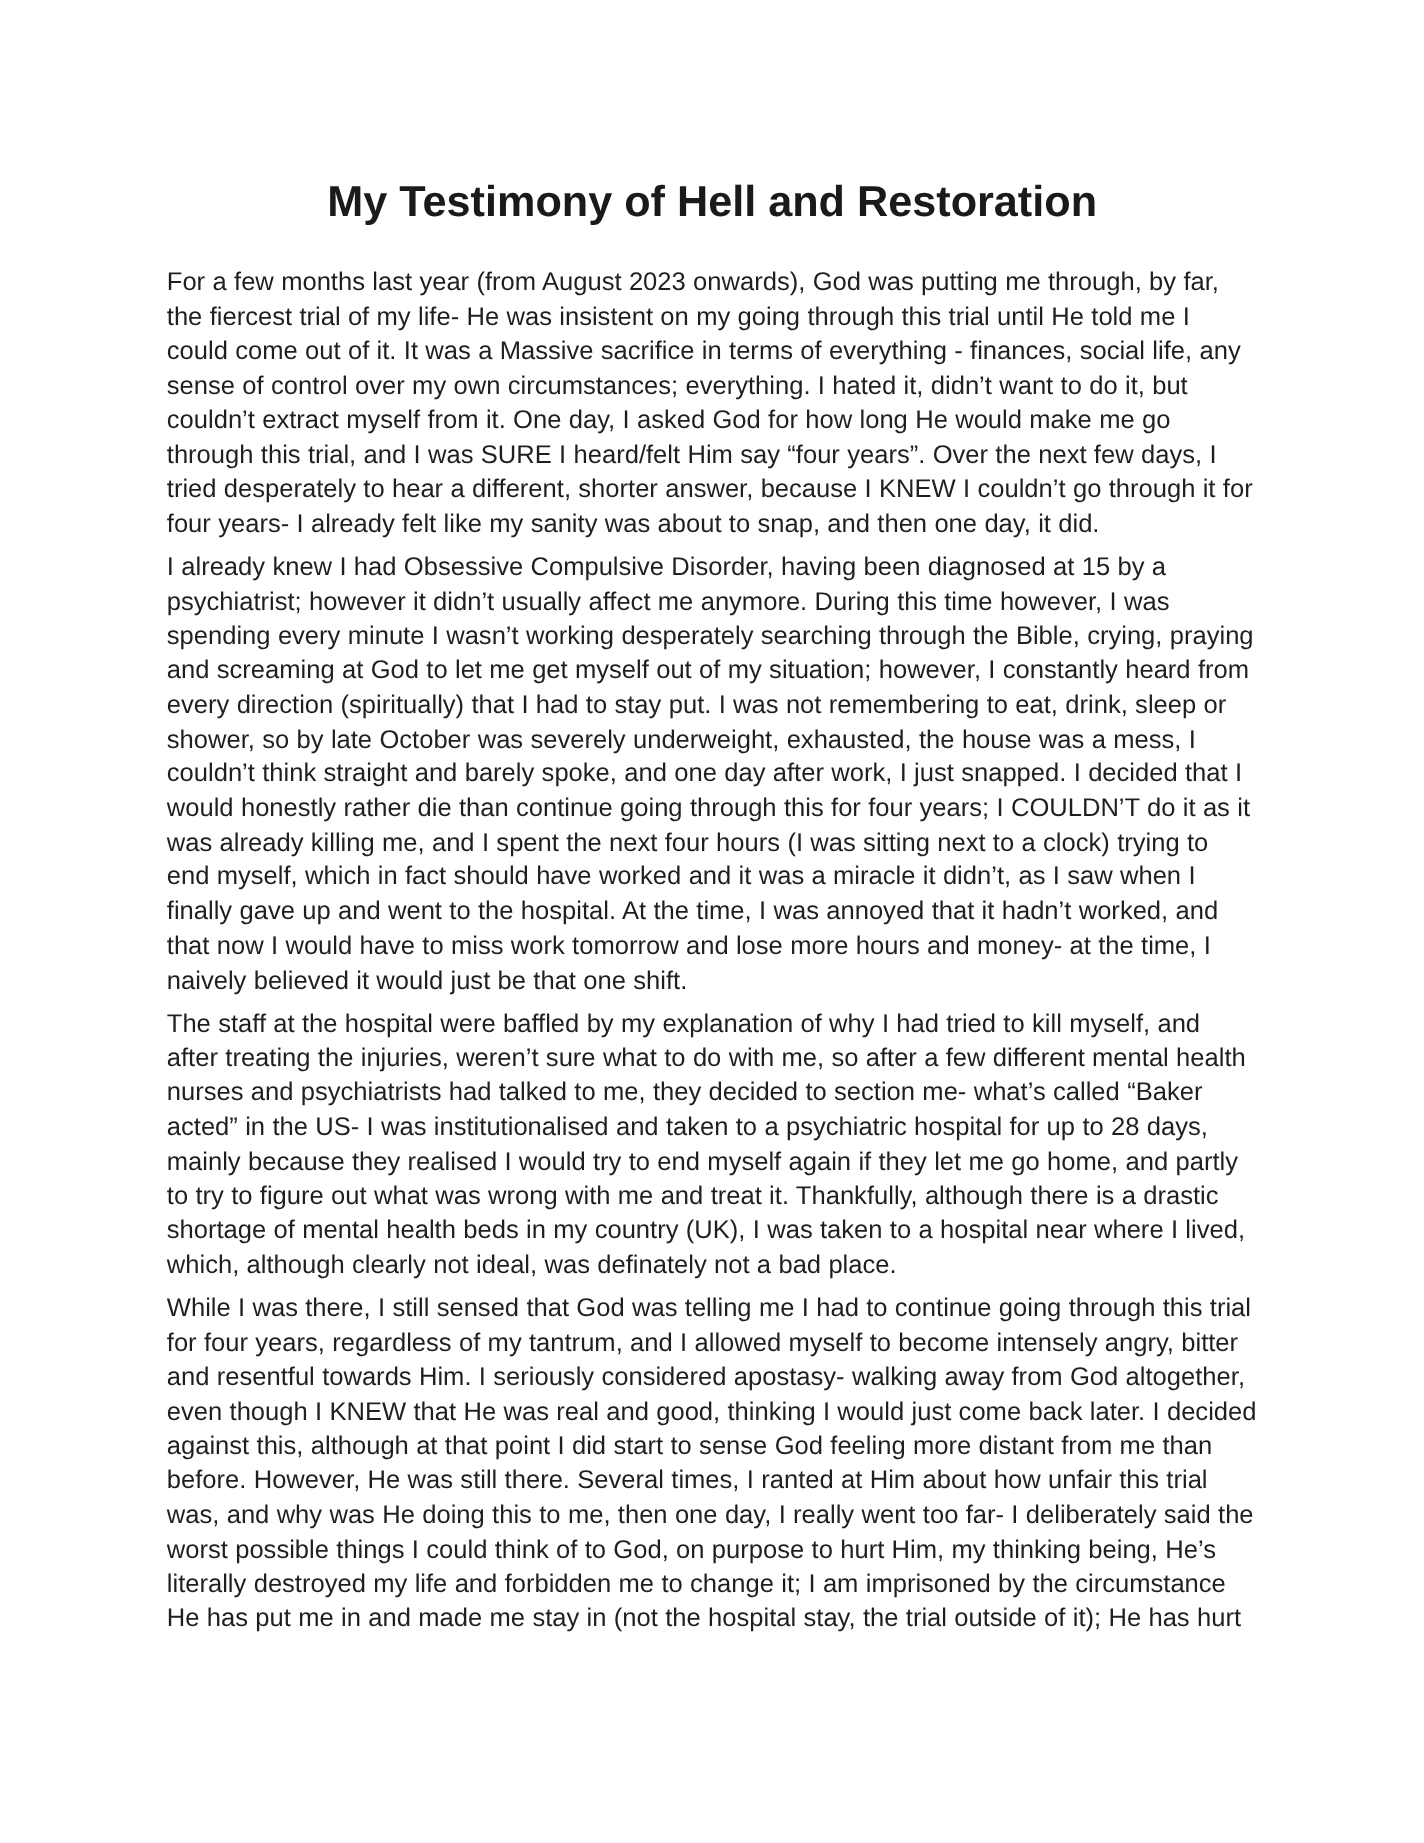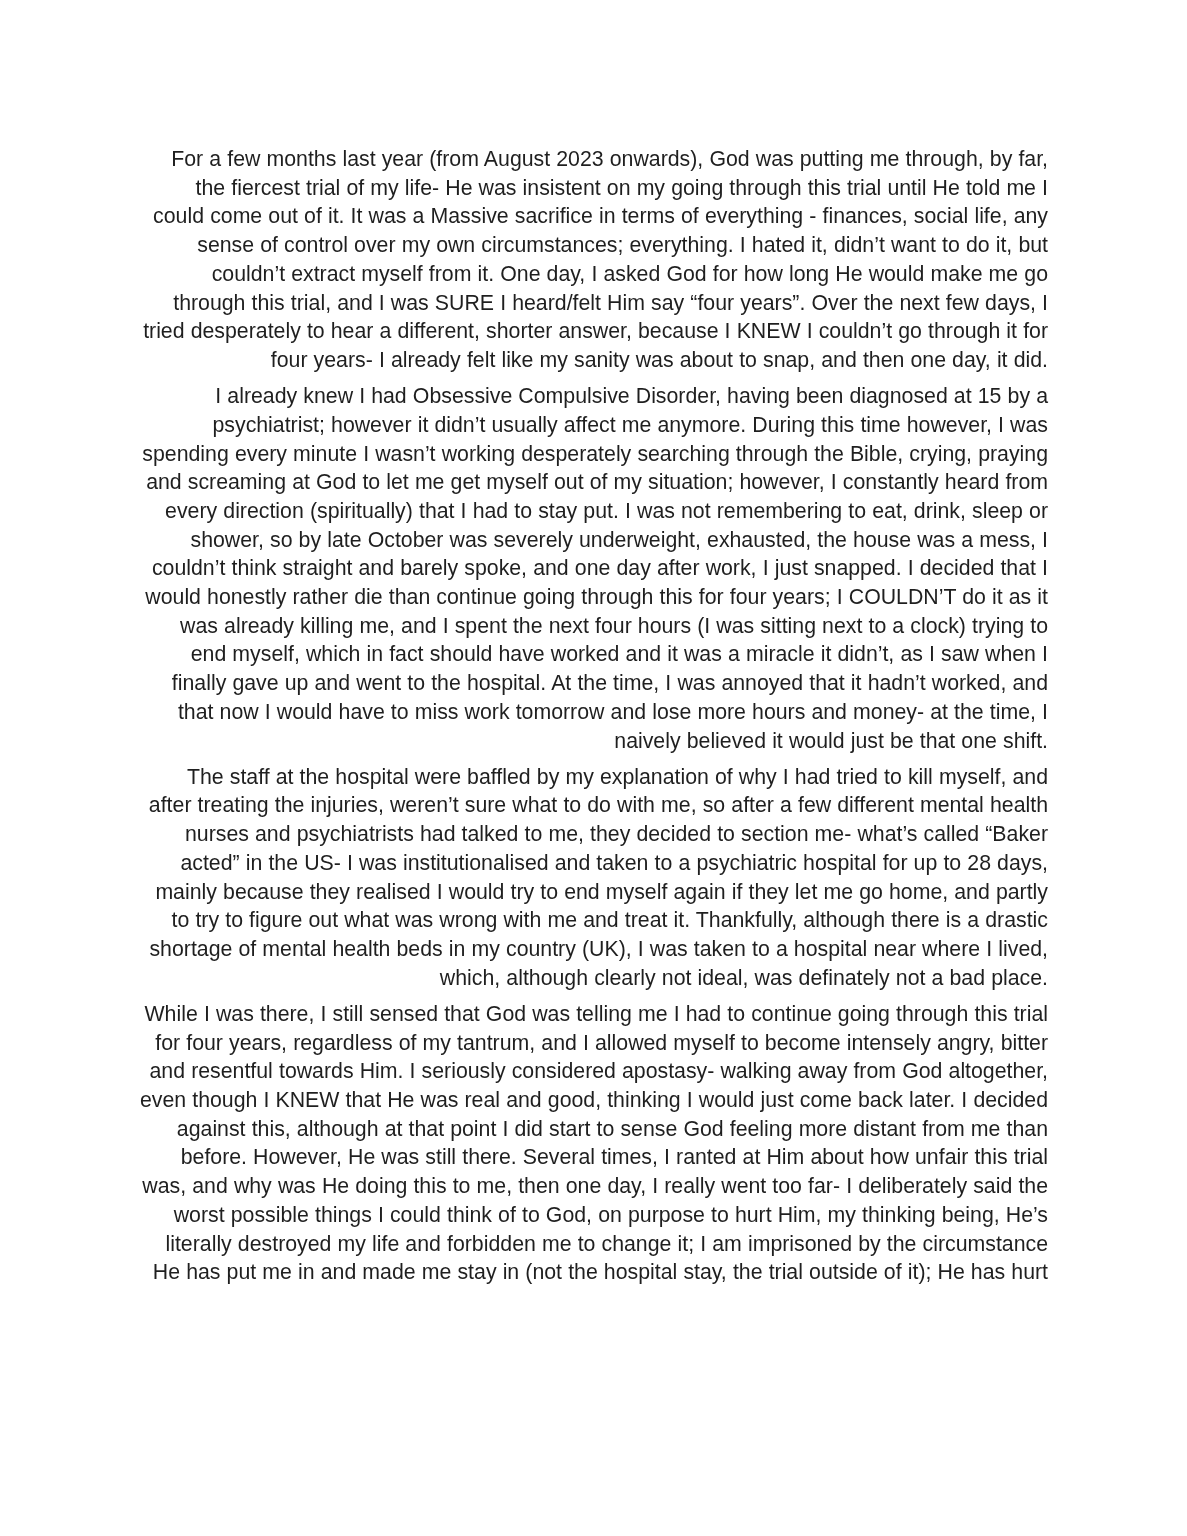--- a/index.html
+++ b/index.html
@@ -23,29 +23,30 @@
     font-size: 36px;
     line-height: 46px;
     font-weight: bold;
     text-align: center;
     color: #1a1a1a;
   }
   .para {
     margin: 0 0 7.5px 0;
     font-size: 21.3px;
     line-height: 28.7px;
-    text-align: right;
+    text-align: left;
     color: #1f1f1f;
     word-spacing: 0.2px;
   }
 </style>
 </head>
 <body>
 
 <div class="page">
+  <h1 class="doc-title">My Testimony of Hell and Restoration</h1>
 
   <p class="para">For a few months last year (from August 2023 onwards), God was putting me through, by far, the fiercest trial of my life- He was insistent on my going through this trial until He told me I could come out of it. It was a Massive sacrifice in terms of everything - finances, social life, any sense of control over my own circumstances; everything. I hated it, didn’t want to do it, but couldn’t extract myself from it. One day, I asked God for how long He would make me go through this trial, and I was SURE I heard/felt Him say “four years”. Over the next few days, I tried desperately to hear a different, shorter answer, because I KNEW I couldn’t go through it for four years- I already felt like my sanity was about to snap, and then one day, it did.</p>
 
   <p class="para">I already knew I had Obsessive Compulsive Disorder, having been diagnosed at 15 by a psychiatrist; however it didn’t usually affect me anymore. During this time however, I was spending every minute I wasn’t working desperately searching through the Bible, crying, praying and screaming at God to let me get myself out of my situation; however, I constantly heard from every direction (spiritually) that I had to stay put. I was not remembering to eat, drink, sleep or shower, so by late October was severely underweight, exhausted, the house was a mess, I couldn’t think straight and barely spoke, and one day after work, I just snapped. I decided that I would honestly rather die than continue going through this for four years; I COULDN’T do it as it was already killing me, and I spent the next four hours (I was sitting next to a clock) trying to end myself, which in fact should have worked and it was a miracle it didn’t, as I saw when I finally gave up and went to the hospital. At the time, I was annoyed that it hadn’t worked, and that now I would have to miss work tomorrow and lose more hours and money- at the time, I naively believed it would just be that one shift.</p>
 
   <p class="para">The staff at the hospital were baffled by my explanation of why I had tried to kill myself, and after treating the injuries, weren’t sure what to do with me, so after a few different mental health nurses and psychiatrists had talked to me, they decided to section me- what’s called “Baker acted” in the US- I was institutionalised and taken to a psychiatric hospital for up to 28 days, mainly because they realised I would try to end myself again if they let me go home, and partly to try to figure out what was wrong with me and treat it. Thankfully, although there is a drastic shortage of mental health beds in my country (UK), I was taken to a hospital near where I lived, which, although clearly not ideal, was definately not a bad place.</p>
 
   <p class="para">While I was there, I still sensed that God was telling me I had to continue going through this trial for four years, regardless of my tantrum, and I allowed myself to become intensely angry, bitter and resentful towards Him. I seriously considered apostasy- walking away from God altogether, even though I KNEW that He was real and good, thinking I would just come back later. I decided against this, although at that point I did start to sense God feeling more distant from me than before. However, He was still there. Several times, I ranted at Him about how unfair this trial was, and why was He doing this to me, then one day, I really went too far- I deliberately said the worst possible things I could think of to God, on purpose to hurt Him, my thinking being, He’s literally destroyed my life and forbidden me to change it; I am imprisoned by the circumstance He has put me in and made me stay in (not the hospital stay, the trial outside of it); He has hurt</p>
 </div>
 

